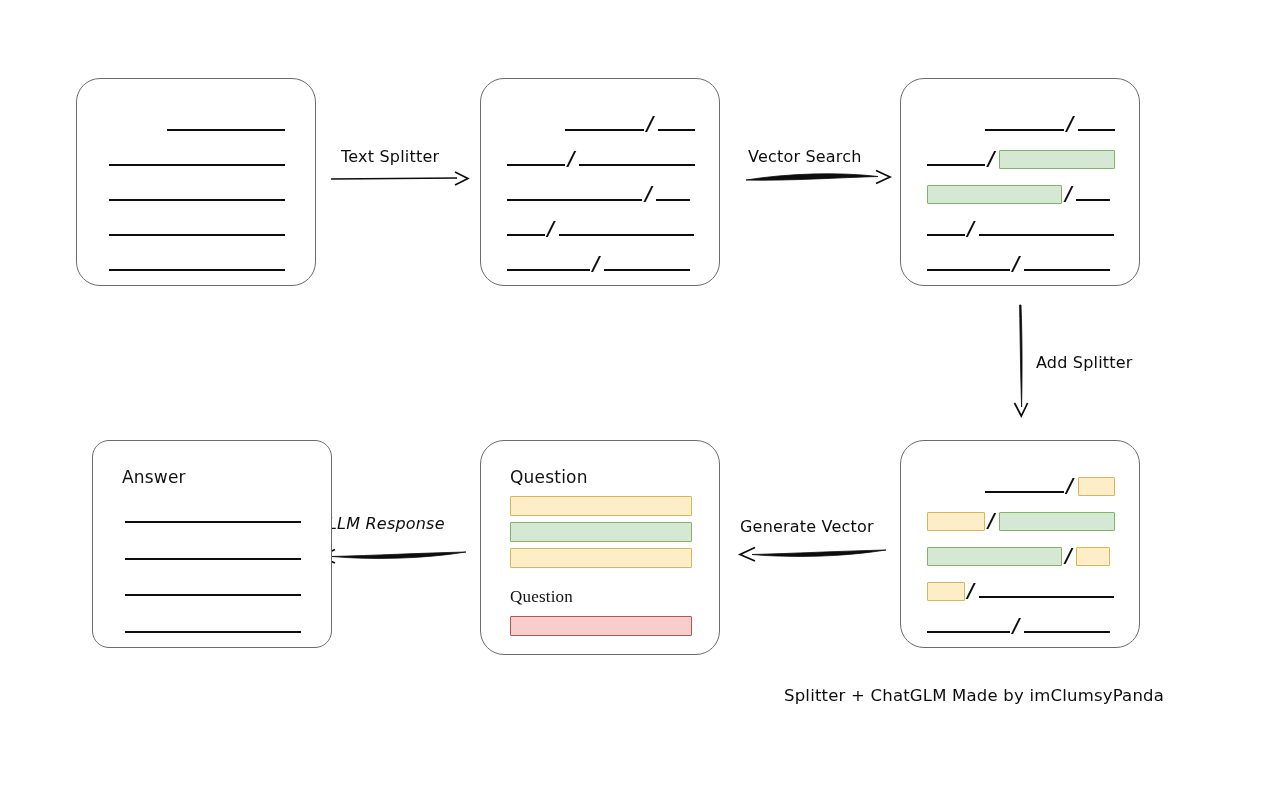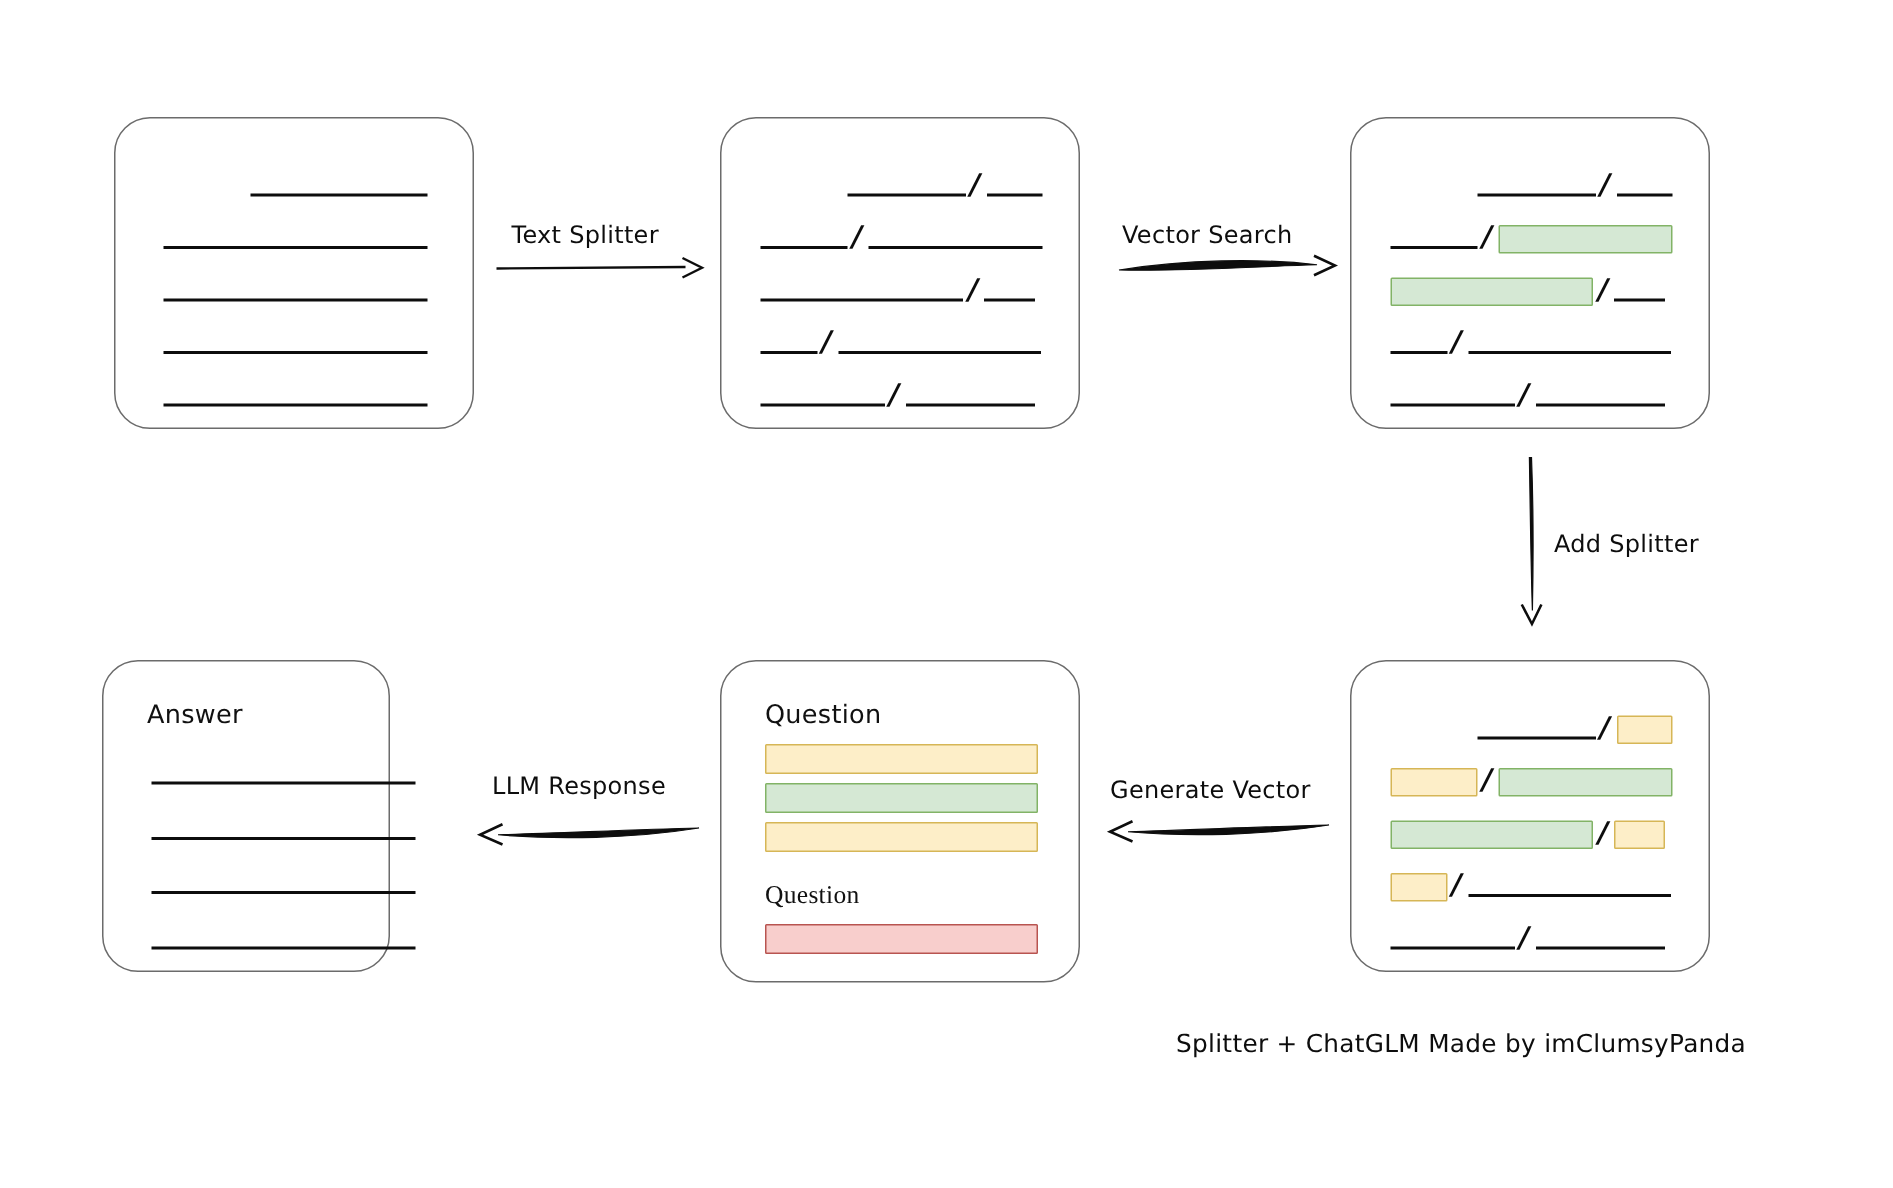--- a/index.html
+++ b/index.html
@@ -248,29 +248,29 @@
   <div class="card-label" style="left:29px; top:26px;">Question</div>
 
   <div class="card-label" style="left:29px; top:146px;font-family:Liberation Serif, serif;">Question</div>
 
 <div class="bar hl-yellow" style="left: 29px; top: 55px; width: 182px;"></div>
     <div class="bar hl-green" style="left: 29px; top: 81px; width: 182px;"></div>
     <div class="bar hl-yellow" style="left: 29px; top: 107px; width: 182px;"></div>
     <div class="bar hl-red" style="left: 29px; top: 175px; width: 182px;"></div>
   </div>
 
-<div class="arrow-label" style="left:328px; top:514px;">LLM Response</div>
+<div class="arrow-label" style="left:328px; top:514px;font-style:italic;">LLM Response</div>
 <div class="arrow" style="left:316px; top:547px;">
   <svg width="152" height="18" viewBox="0 0 152 18">
     <path d="M150 5 C106 12, 56 13, 16 9.5 C56 8.5, 106 6, 150 5 Z" fill="#0d0d0d" stroke="#0d0d0d" stroke-width="0.8"></path>
     <path d="M19 2.5 L4 9.5 L19 16" stroke="#0d0d0d" stroke-width="1.7" fill="none"></path>
   </svg>
 </div>
 
-<div class="card" style="left:68px; top:440px; width:192px; height:208px;">
+<div class="card" style="left:92px; top:440px; width:240px; height:208px;border-radius:17px;">
   <div class="card-label" style="left:29px; top:26px;">Answer</div>
 
 <div class="docline" style="left: 32px; top: 66px; width: 176px;">
       <span class="seg-rule" style="width: 176px;"></span>
     </div>
     <div class="docline" style="left: 32px; top: 102.667px; width: 176px;">
       <span class="seg-rule" style="width: 176px;"></span>
     </div>
     <div class="docline" style="left: 32px; top: 139.333px; width: 176px;">
       <span class="seg-rule" style="width: 176px;"></span>

